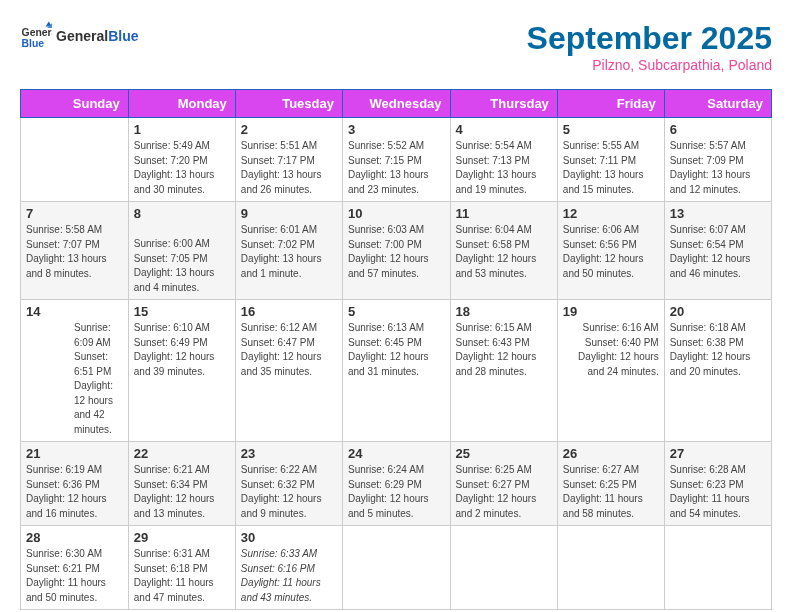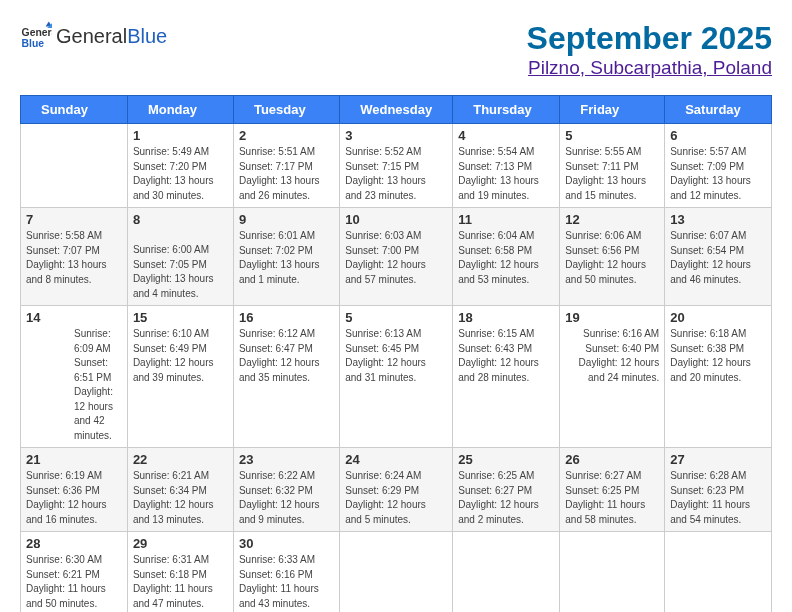--- a/index.html
+++ b/index.html
@@ -15,51 +15,50 @@
       justify-content: space-between;
       align-items: flex-start;
       margin-bottom: 16px;
     }
     .logo {
       display: flex;
       align-items: center;
       gap: 4px;
     }
     .logo-text {
-      font-size: 20px;
-      font-weight: normal;
+      font-size: 14px;
+      font-weight: bold;
       line-height: 1.2;
     }
     .logo-text span.general { color: #333; }
     .logo-text span.blue { color: #2060c0; }
     .logo-icon {
       width: 32px;
       height: 32px;
     }
     .title-block { text-align: right; }
     .month-title {
       font-size: 32px;
       font-weight: bold;
       color: #0369a1;
     }
     .subtitle {
-      font-size: 19px;
-      color: #4c1d95;
-      text-decoration: underline;
+      font-size: 14px;
+      color: #ec4899;
     }
     table {
       width: 100%;
       border-collapse: collapse;
       font-size: 11px;
     }
     thead tr th {
-      background-color: #3b82f6;
+      background-color: #d946ef;
       color: #fff;
-      padding: 6px 20px;
-      text-align: left;
+      padding: 6px 8px;
+      text-align: right;
       font-size: 13px;
       font-weight: bold;
       border: 1px solid #2060c0;
     }
     tbody tr td {
       border: 1px solid #ccc;
       vertical-align: top;
       padding: 4px 5px;
       min-height: 80px;
       width: 108px;
@@ -326,21 +325,21 @@
         </td>
         <td>
           <span class="day-number">29</span>
           <div class="day-info" style="white-space: pre-line;">Sunrise: 6:31 AM
 Sunset: 6:18 PM
 Daylight: 11 hours
 and 47 minutes.</div>
         </td>
         <td>
           <span class="day-number">30</span>
-          <div class="day-info" style="white-space: pre-line;">Sunrise: 6:33 AM
+          <div class="day-info" style="white-space: pre-line; font-style: italic;">Sunrise: 6:33 AM
 Sunset: 6:16 PM
 Daylight: 11 hours
 and 43 minutes.</div>
         </td>
         <td class="empty-cell"></td>
         <td class="empty-cell"></td>
         <td class="empty-cell"></td>
         <td class="empty-cell"></td>
       </tr>
     </tbody>

